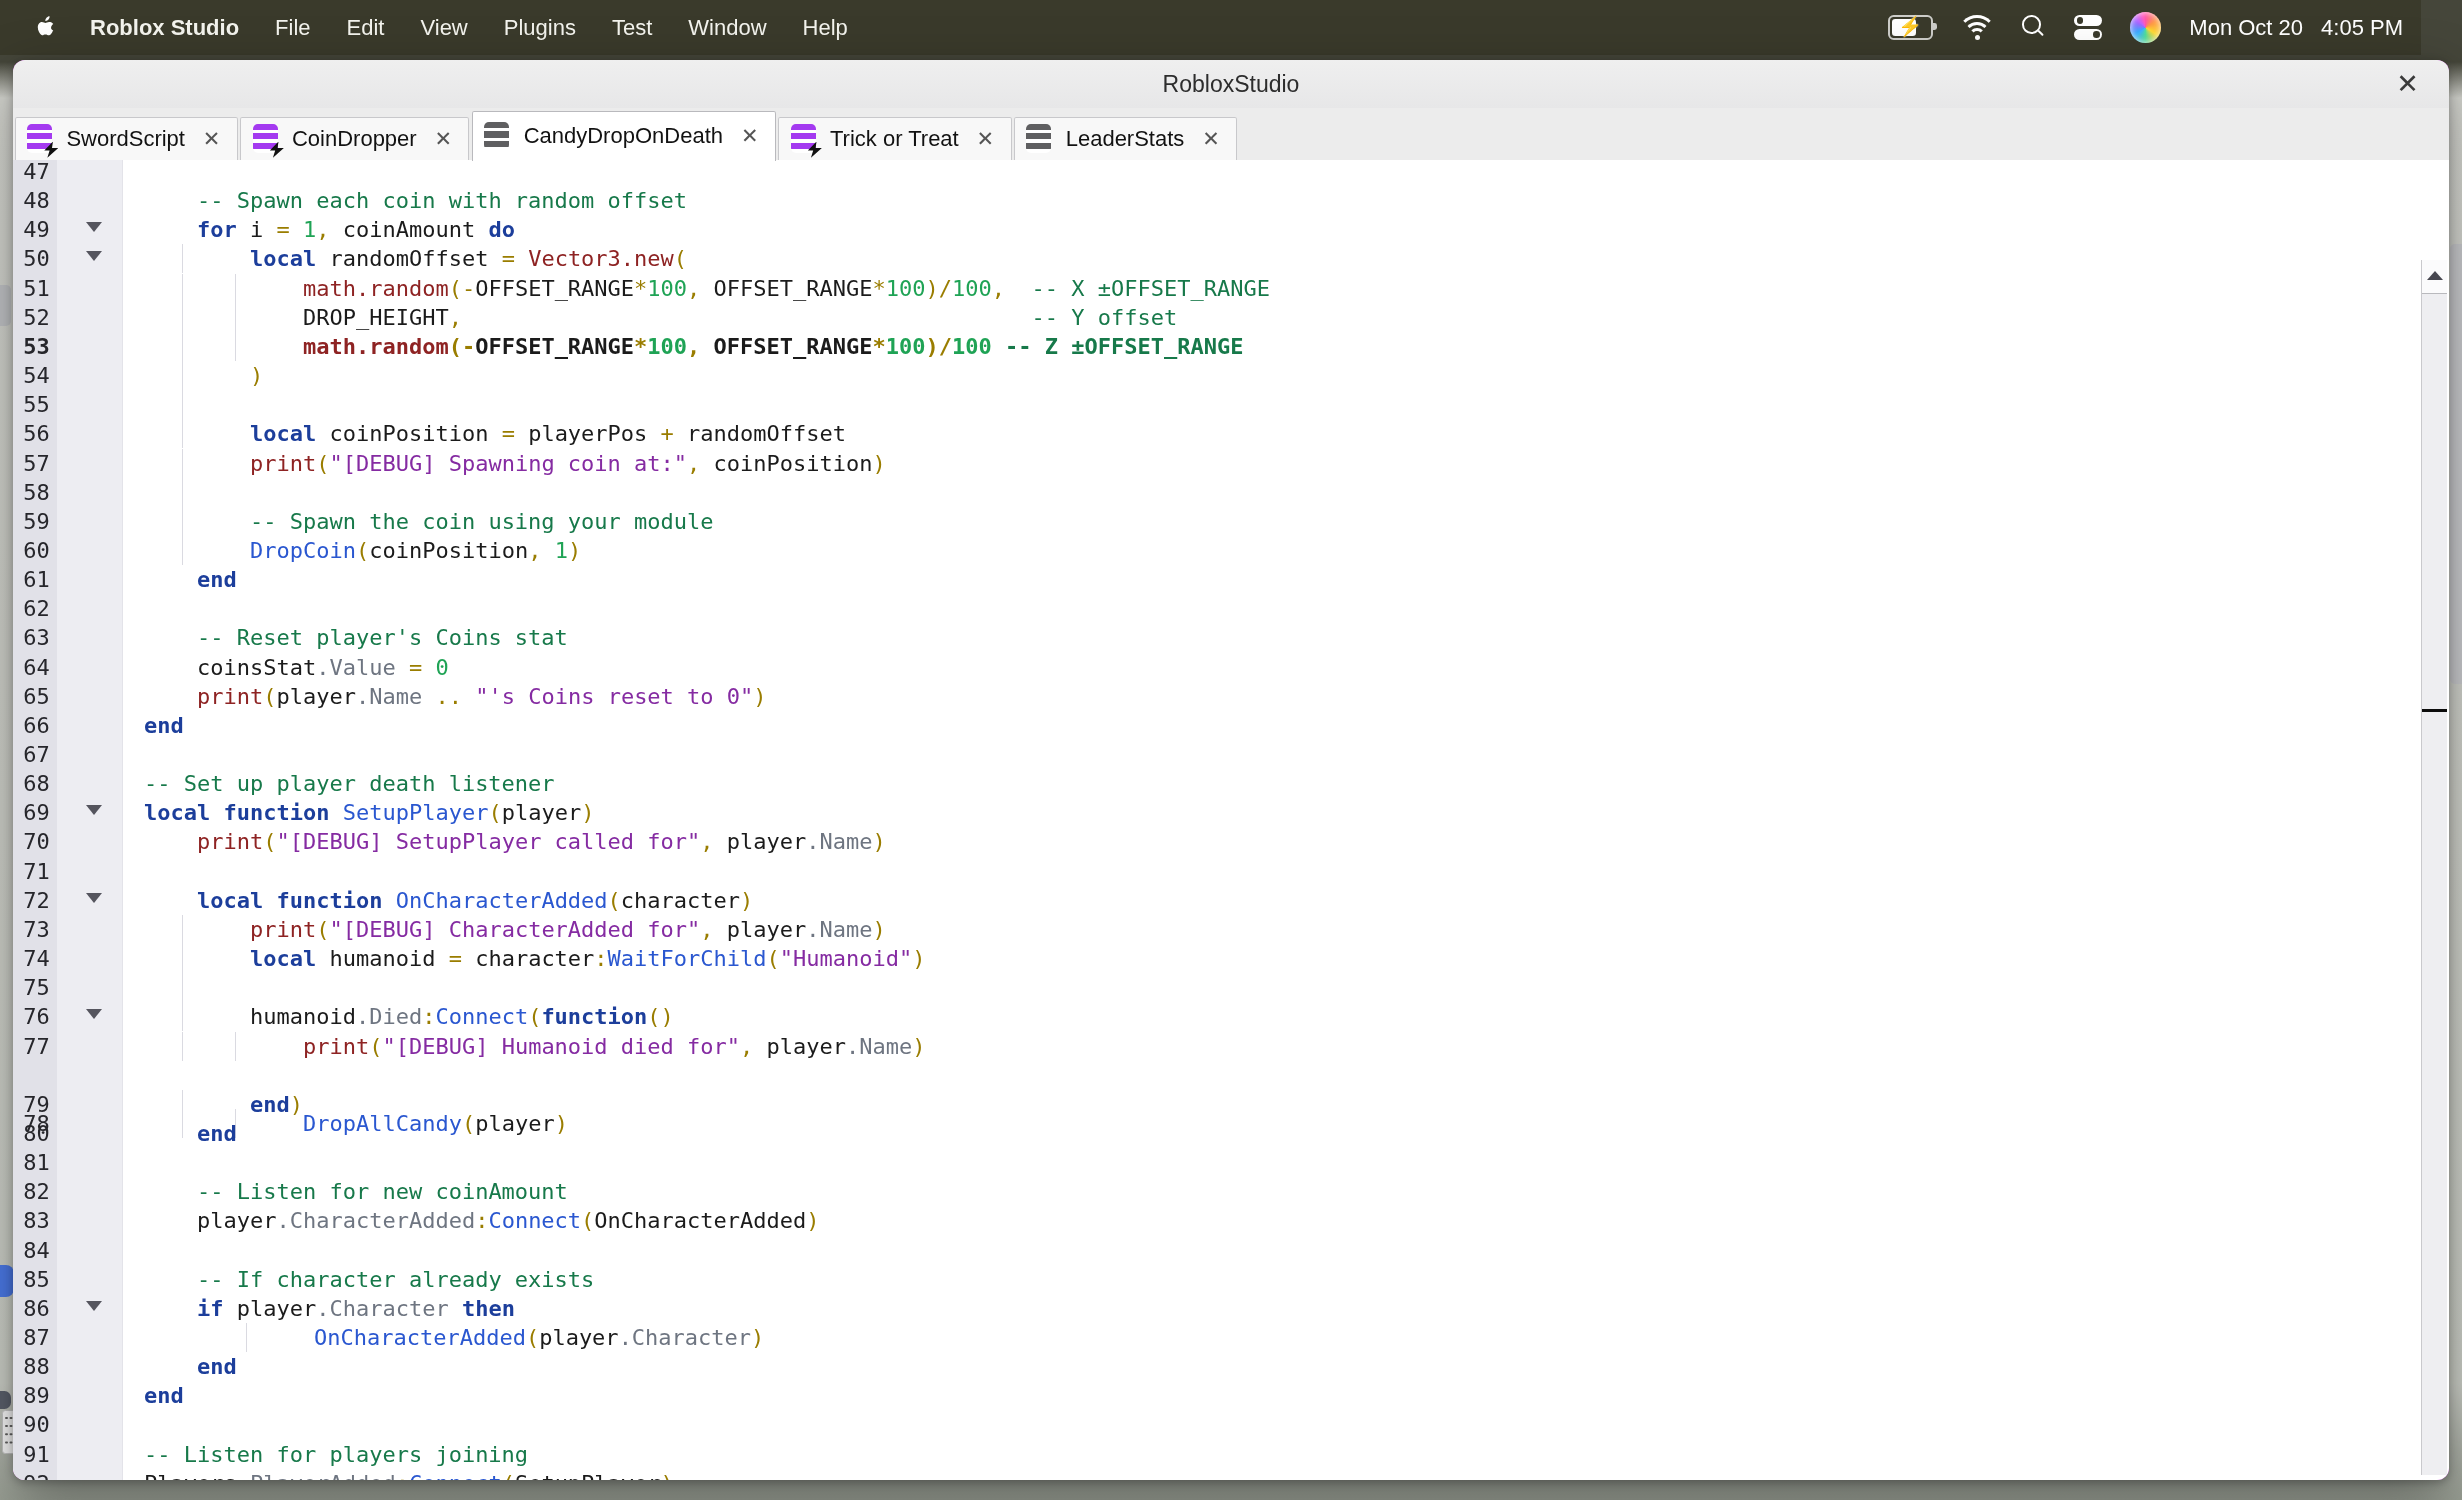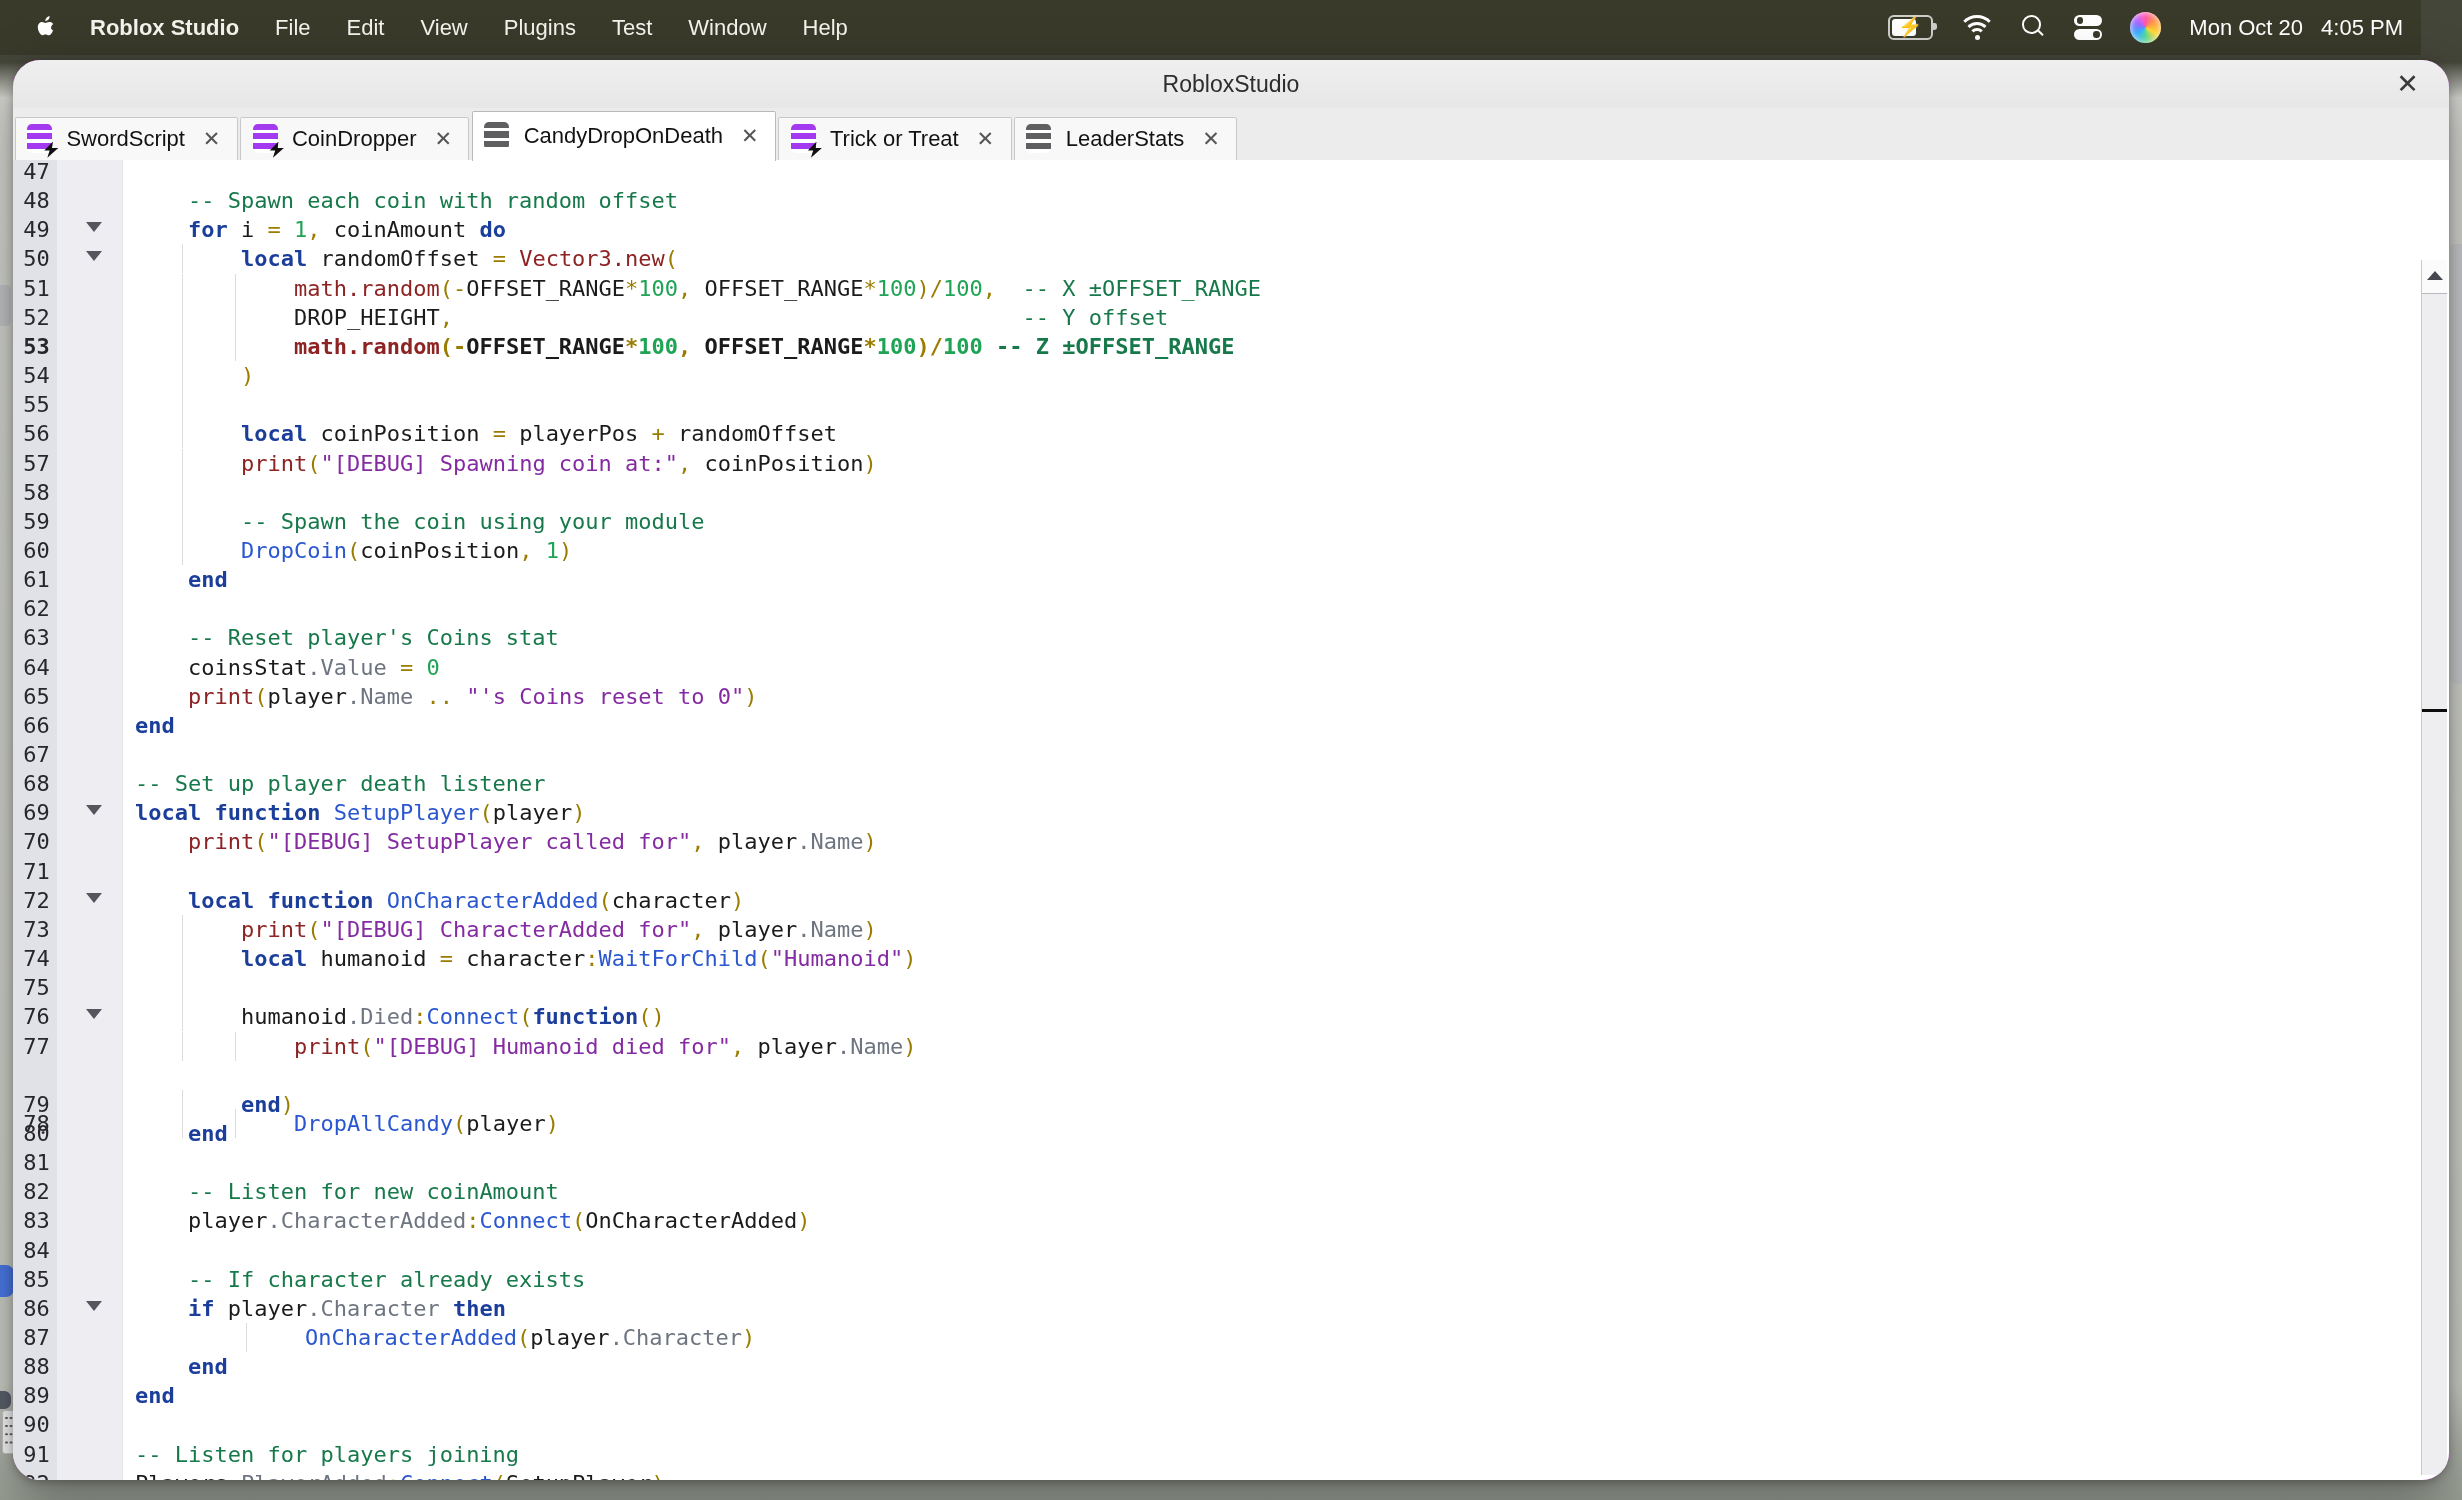--- a/index.html
+++ b/index.html
@@ -38,21 +38,21 @@
   
   .cc{display:flex;flex-direction:column;gap:3.3px;}
   .cc .pill{width:28px;height:10.6px;border-radius:5.7px;background:#fff;position:relative;}
   .cc .pill i{position:absolute;top:2px;width:6.5px;height:6.5px;border-radius:50%;background:#3a3a2b;}
   .cc .p1 i{left:2.4px;} .cc .p2 i{right:2.4px;}
   
   .siri{width:31px;height:31px;border-radius:50%;
     background:conic-gradient(#ff5fa2,#ff9e57,#ffd94d,#63d8a2,#4aa8ff,#9b6bff,#ff5fa2);
     filter:blur(0.5px) saturate(1.2);box-shadow:inset 0 0 6.5px rgba(255,255,255,.9);}
   
-  .window{position:absolute;left:13px;top:60px;width:2436px;height:1420px;background:#d946ef;border-radius:27px;
+  .window{position:absolute;left:13px;top:60px;width:2436px;height:1420px;background:#d946ef;border-radius:12px;
     box-shadow:0 20.4px 57px rgba(0,0,0,.40),0 2.4px 8.1px rgba(0,0,0,.25);overflow:hidden;}
   .titlebar{position:absolute;left:0;top:0;width:100%;height:48px;background:linear-gradient(#efefef,#e7e7e8);
     border-bottom:0.8px solid #d6d6d8;}
   .titlebar .title{position:absolute;left:0;right:0;top:0;height:48px;line-height:48px;text-align:center;
     font-size:23px;color:#2d2d2d;}
   .winclose{position:absolute;right:24.4px;top:7.3px;width:34px;height:34px;line-height:34px;text-align:center;
     font-size:27px;color:#3a3a3a;cursor:default;}
   
   .tabstrip{position:absolute;left:0;top:48px;width:100%;height:52px;background:#ececec;border-bottom:0.8px solid #c2c2c6;
     display:flex;align-items:flex-end;}
@@ -72,21 +72,21 @@
   
   .editor{position:absolute;left:0;top:100px;right:0;bottom:0;background:#fff;}
   .gutter-bg{position:absolute;left:0;top:0;bottom:0;width:44px;background:#e1e1e8;}
   .fold-bg{position:absolute;left:44px;top:0;bottom:0;width:65px;background:#ededf2;border-right:0.8px solid #e3e3e9;}
   .rows{position:absolute;left:0;top:-3.3px;right:27px;bottom:0;}
   .row{position:absolute;left:0;right:0;height:29px;display:flex;font-family:"DejaVu Sans Mono",monospace;}
   .num{width:44px;box-sizing:border-box;padding-right:7.3px;text-align:right;font-size:22px;line-height:29px;color:#26262b;}
   .fold{width:66px;position:relative;}
   .fold .arrow{position:absolute;left:29px;top:7.3px;width:0;height:0;border-left:8.1px solid transparent;
     border-right:8.1px solid transparent;border-top:10.6px solid #55555e;}
-  .codeline{flex:1;position:relative;font-size:22px;line-height:29px;white-space:pre;padding-left:12px;color:#1b1b1b;overflow:hidden;}
+  .codeline{flex:1;position:relative;font-size:22px;line-height:29px;white-space:pre;padding-left:21px;color:#1b1b1b;overflow:hidden;}
   .codeline .guide{position:absolute;top:0;bottom:0;border-left:1.2px solid #dadae1;}
   .tok-c{color:var(--c-comment);} .tok-k{color:var(--c-keyword);font-weight:bold;}
   .tok-b{color:var(--c-builtin);} .tok-s{color:var(--c-string);} .tok-n{color:var(--c-number);}
   .tok-o{color:var(--c-operator);} .tok-f{color:var(--c-func);} .tok-p{color:var(--c-prop);} .tok-t{color:#1b1b1b;}
   
   .vscroll{position:absolute;top:100px;right:1.6px;bottom:4.9px;width:25px;background:#eeeef1;border-left:0.8px solid #c9c9cd;}
   .vscroll .up{position:absolute;top:0;left:0;right:0;height:33px;background:#fbfbfc;border-bottom:0.8px solid #b9b9bd;}
   .vscroll .up i{position:absolute;left:4.1px;top:10.6px;width:0;height:0;border-left:8.1px solid transparent;border-right:8.1px solid transparent;border-bottom:9.8px solid #474750;}
   .vscroll .mark{position:absolute;left:0;right:0;top:449px;height:3.3px;background:#0c0c0c;}
   

